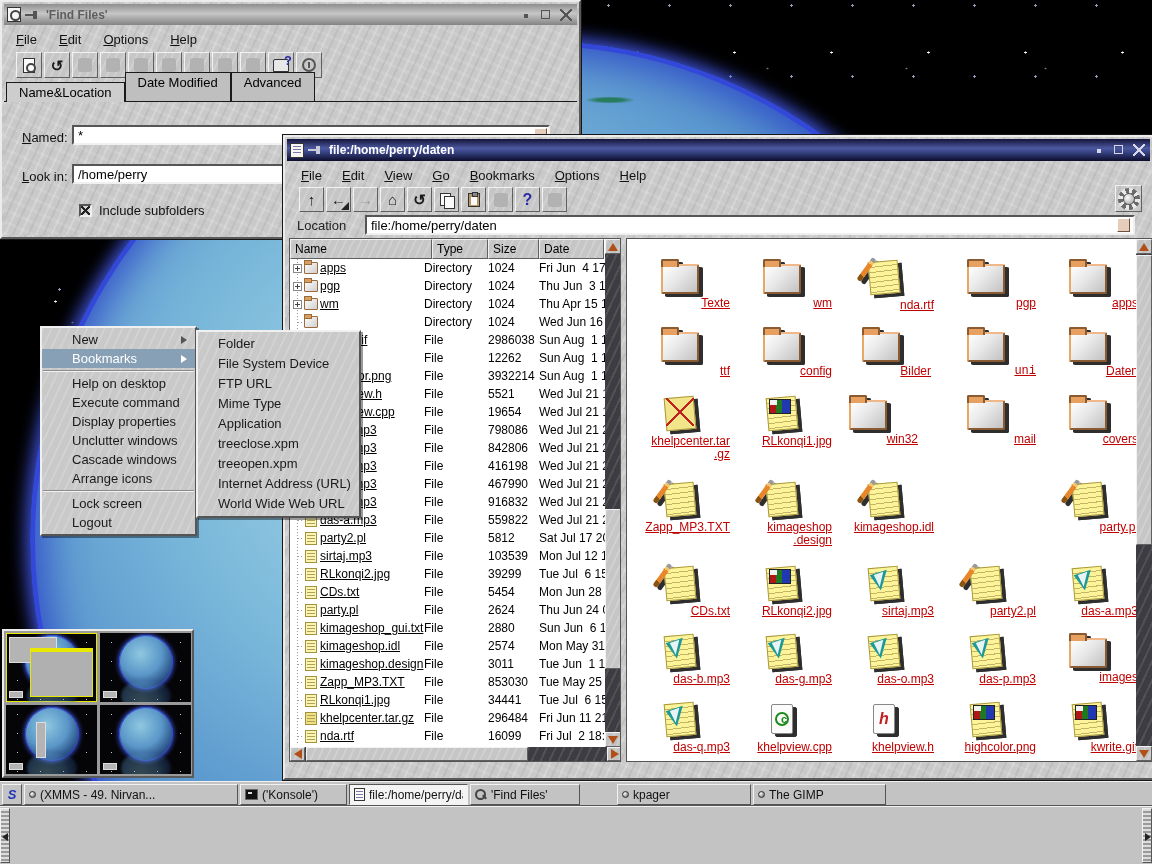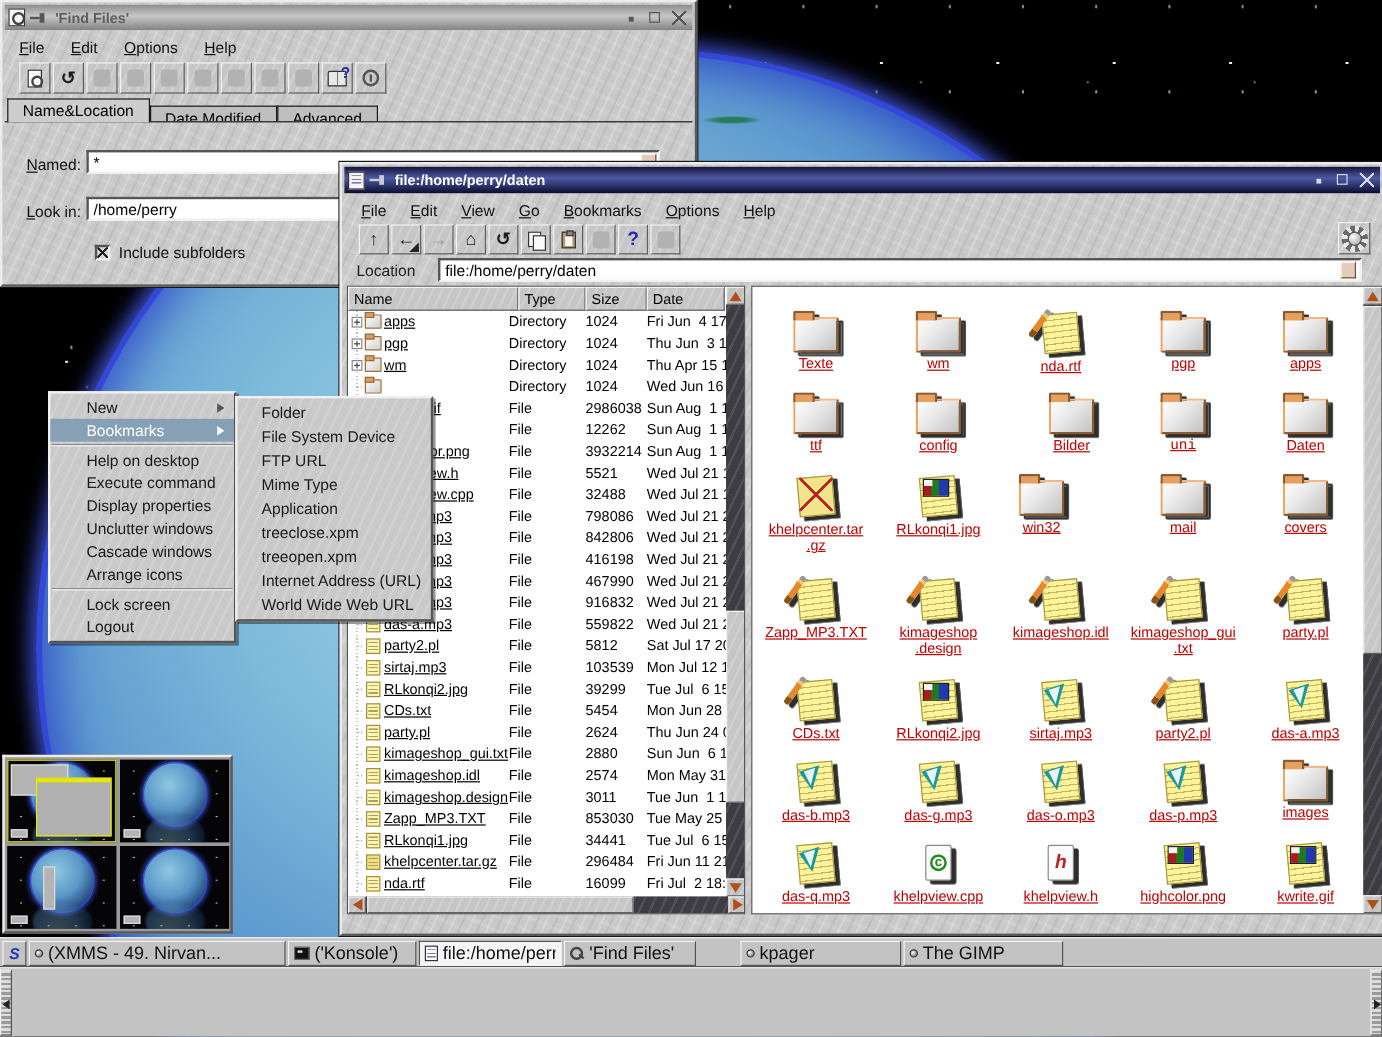--- a/index.html
+++ b/index.html
@@ -88,21 +88,21 @@
 
 input.field { position:absolute; height:20px; background:#fff; border:2px solid; border-color:#555 #f0f0f0 #f0f0f0 #555;
   font-family:"Liberation Sans",sans-serif; font-size:13px; padding:0 4px; color:#000; }
 .combo-btn { position:absolute; width:13px; height:14px; background:#e6cdbb; border:1px solid; border-color:#fff #705038 #705038 #fff; }
 
 
 #find-win { left:0; top:0; width:581px; height:239px; z-index:10; }
 #find-menubar { left:14px; top:26px; height:22px; }
 #find-toolbar { left:14px; top:50px; }
 #find-tabs { position:absolute; left:4px; top:80px; height:20px; display:flex; align-items:flex-end; }
-.tab { font-size:13px; padding:2px 12px 2px 12px; border:1px solid #1a1a1a; border-bottom:none; background:#bfbfbf; height:14px; }
+.tab { font-size:13px; padding:2px 12px 2px 12px; border:1px solid #1a1a1a; border-bottom:none; background:#bfbfbf; height:30px; }
 .tab.active { background:#cdcdcd; height:20px; font-weight:normal; position:relative; z-index:2; }
 .tabpanel { position:absolute; left:2px; right:2px; top:99px; bottom:2px; border-top:1px solid #1a1a1a; }
 .flabel { position:absolute; font-size:13px; color:#111;text-align:right; }
 .cb { position:absolute; width:13px; height:13px; background:#d6d6d6; border:2px solid; border-color:#555 #f0f0f0 #f0f0f0 #555;
   background-image:linear-gradient(45deg,transparent 44%,#222 44% 56%,transparent 56%),
                    linear-gradient(135deg,transparent 44%,#222 44% 56%,transparent 56%); }
 
 
 #fm-win { left:283px; top:135px; width:871px; height:645px; z-index:20; }
 #fm-titlebar { height:22px; }
@@ -159,21 +159,21 @@
 .arr.rt { border-top:5px solid transparent; border-bottom:5px solid transparent; border-left:8px solid #b05018; }
 .sthumb { position:absolute; background-color:#c6c6c6; border:1px solid; border-color:#f2f2f2 #606060 #606060 #f2f2f2;
   background-image:repeating-linear-gradient(115deg, rgba(255,255,255,.18) 0 2px, transparent 2px 7px); }
 
 #tree-vscroll { left:315px; top:0; height:508px; }
 #tree-hscroll { left:0; top:508px; width:332px; }
 #icon-pane { position:absolute; left:339px; top:0; width:528px; height:524px; border:1px solid #555; background:#fff; overflow:hidden; }
 #icon-grid { position:absolute; left:0; top:0; right:17px; bottom:0; }
 #icon-vscroll { left:509px; top:0; height:522px; }
 
-.icell { position:absolute; width:100px; text-align:center; }
+.icell { position:absolute; width:100px; text-align:right; }
 .ilabel { font-size:12px; color:#c00000; text-decoration:underline; line-height:13px; margin-top:3px; white-space:nowrap; }
 .ilabel.l2 { margin-top:0; }
 .fic { position:relative; width:44px; height:36px; margin:0 auto; filter:drop-shadow(4px 3px 0 rgba(0,0,0,.82)); }
 .fic-folder { width:38px; height:30px; margin-top:4px; background:linear-gradient(135deg,#ffffff 0%,#e8e8e8 45%,#c2c2c2 100%);
   border:2px solid; border-color:#f0b888 #8a5a30 #8a5a30 #e8a868; border-radius:2px; }
 .fic-folder::before { content:""; position:absolute; left:-2px; top:-7px; width:14px; height:6px; background:#e8a060; border:2px solid #8a5a30; border-bottom:none; border-radius:2px 2px 0 0; }
 .page { position:absolute; left:7px; top:1px; width:30px; height:33px; background:#fdf49a; border:1px solid #a89840; transform:rotate(-5deg);
   background-image:repeating-linear-gradient(178deg, transparent 0 4px, rgba(150,130,60,.55) 4px 5px); }
 .pencil { position:absolute; left:2px; top:-4px; width:5px; height:27px; border-radius:2px;
   background:linear-gradient(180deg,#999 0 4px,#f5c36a 4px 7px,#e8862a 7px 21px,#8a5410 21px);
@@ -217,21 +217,21 @@
 .pcell.active { outline:1px solid #e8e800; outline-offset:-1px; }
 .pc1{left:0;top:0} .pc2{left:94px;top:0} .pc3{left:0;top:72px} .pc4{left:94px;top:72px}
 .pwin { position:absolute; background:#b4b4b4; border:1px solid #ddd; }
 .pwin.activewin { border:1px solid #e8e800; }
 .pwin.activewin::before { content:""; position:absolute; left:0; right:0; top:0; height:3px; background:#e8e800; }
 
 
 #taskbar { position:absolute; left:0; top:781px; width:1152px; height:25px; background:#c3c3c3;
   border-top:1px solid #f2f2f2; border-bottom:1px solid #555; z-index:50; }
 .taskbtn { position:absolute; top:2px; height:21px; background-color:#c3c3c3; border:1px solid; border-color:#f2f2f2 #555 #555 #f2f2f2;
-  display:flex; align-items:center; gap:4px; padding:0 4px; font-family:"Liberation Sans",sans-serif; font-size:15px; color:#111;
+  display:flex; align-items:center; gap:4px; padding:0 4px; font-family:"Liberation Sans",sans-serif; font-size:12px; color:#111;
   overflow:hidden; white-space:nowrap; }
 .taskbtn.active { background:#f4f4f4; border-color:#555 #f2f2f2 #f2f2f2 #555; }
 #task-start { left:2px; width:20px; justify-content:center; color:#2233bb; font-weight:bold; font-style:italic; font-size:13px; }
 .tb1{left:24px;width:214px} .tb2{left:240px;width:107px} .tb3{left:349px;width:119px}
 .tb4{left:470px;width:110px} .tb5{left:617px;width:134px} .tb6{left:753px;width:133px}
 .tic { flex:0 0 auto; position:relative; }
 .tic-dot { width:7px; height:7px; border-radius:50%; background:radial-gradient(circle at 35% 35%,#fff,#555); border:1px solid #333; }
 .tic-console { width:13px; height:11px; background:#111; border:1px solid #666; }
 .tic-console::after { content:""; position:absolute; left:2px; top:2px; width:4px; height:2px; background:#ddd; }
 .tic-document { width:11px; height:13px; background:#fafafa; border:1px solid #333; }
@@ -460,21 +460,21 @@
             <span class="mini mini-doc"></span>
             <span class="c-name">khelpview.h</span>
             <span class="c-type">File</span>
             <span class="c-size">5521</span>
             <span class="c-date">Wed Jul 21 12</span>
           </div>
           <div class="trow">
             <span class="mini mini-doc"></span>
             <span class="c-name">khelpview.cpp</span>
             <span class="c-type">File</span>
-            <span class="c-size">32488</span>
+            <span class="c-size">19654</span>
             <span class="c-date">Wed Jul 21 12</span>
           </div>
           <div class="trow">
             <span class="mini mini-doc"></span>
             <span class="c-name">das-q.mp3</span>
             <span class="c-type">File</span>
             <span class="c-size">798086</span>
             <span class="c-date">Wed Jul 21 21</span>
           </div>
           <div class="trow">
@@ -642,21 +642,21 @@
             <div class="ilabel">apps</div>
           </div>
           <div class="icell" style="left: 3px; top: 89px;">
             <div class="fic fic-folder"></div>
             <div class="ilabel">ttf</div>
           </div>
           <div class="icell" style="left: 105px; top: 89px;">
             <div class="fic fic-folder"></div>
             <div class="ilabel">config</div>
           </div>
-          <div class="icell" style="left: 216px; top: 89px;">
+          <div class="icell" style="left: 204px; top: 89px;">
             <div class="fic fic-folder"></div>
             <div class="ilabel">Bilder</div>
           </div>
           <div class="icell" style="left: 309px; top: 89px; font-family: Liberation Mono, monospace;">
             <div class="fic fic-folder"></div>
             <div class="ilabel">uni</div>
           </div>
           <div class="icell" style="left: 3px; top: 157px;">
             <div class="fic fic-tar">
               <span class="page"></span>
@@ -702,28 +702,20 @@
             </div>
             <div class="ilabel">kimageshop</div>
             <div class="ilabel l2">.design</div>
           </div>
           <div class="icell" style="left: 207px; top: 243px;">
             <div class="fic fic-text">
               <span class="page"></span>
               <span class="pencil"></span>
             </div>
             <div class="ilabel">kimageshop.idl</div>
-          </div>
-          <div class="icell" style="left: 309px; top: 243px;">
-            <div class="fic fic-text">
-              <span class="page"></span>
-              <span class="pencil"></span>
-            </div>
-            <div class="ilabel">kimageshop_gui</div>
-            <div class="ilabel l2">.txt</div>
           </div>
           <div class="icell" style="left: 411px; top: 243px;">
             <div class="fic fic-text">
               <span class="page"></span>
               <span class="pencil"></span>
             </div>
             <div class="ilabel">party.pl</div>
           </div>
           <div class="icell" style="left: 3px; top: 327px;">
             <div class="fic fic-text">

